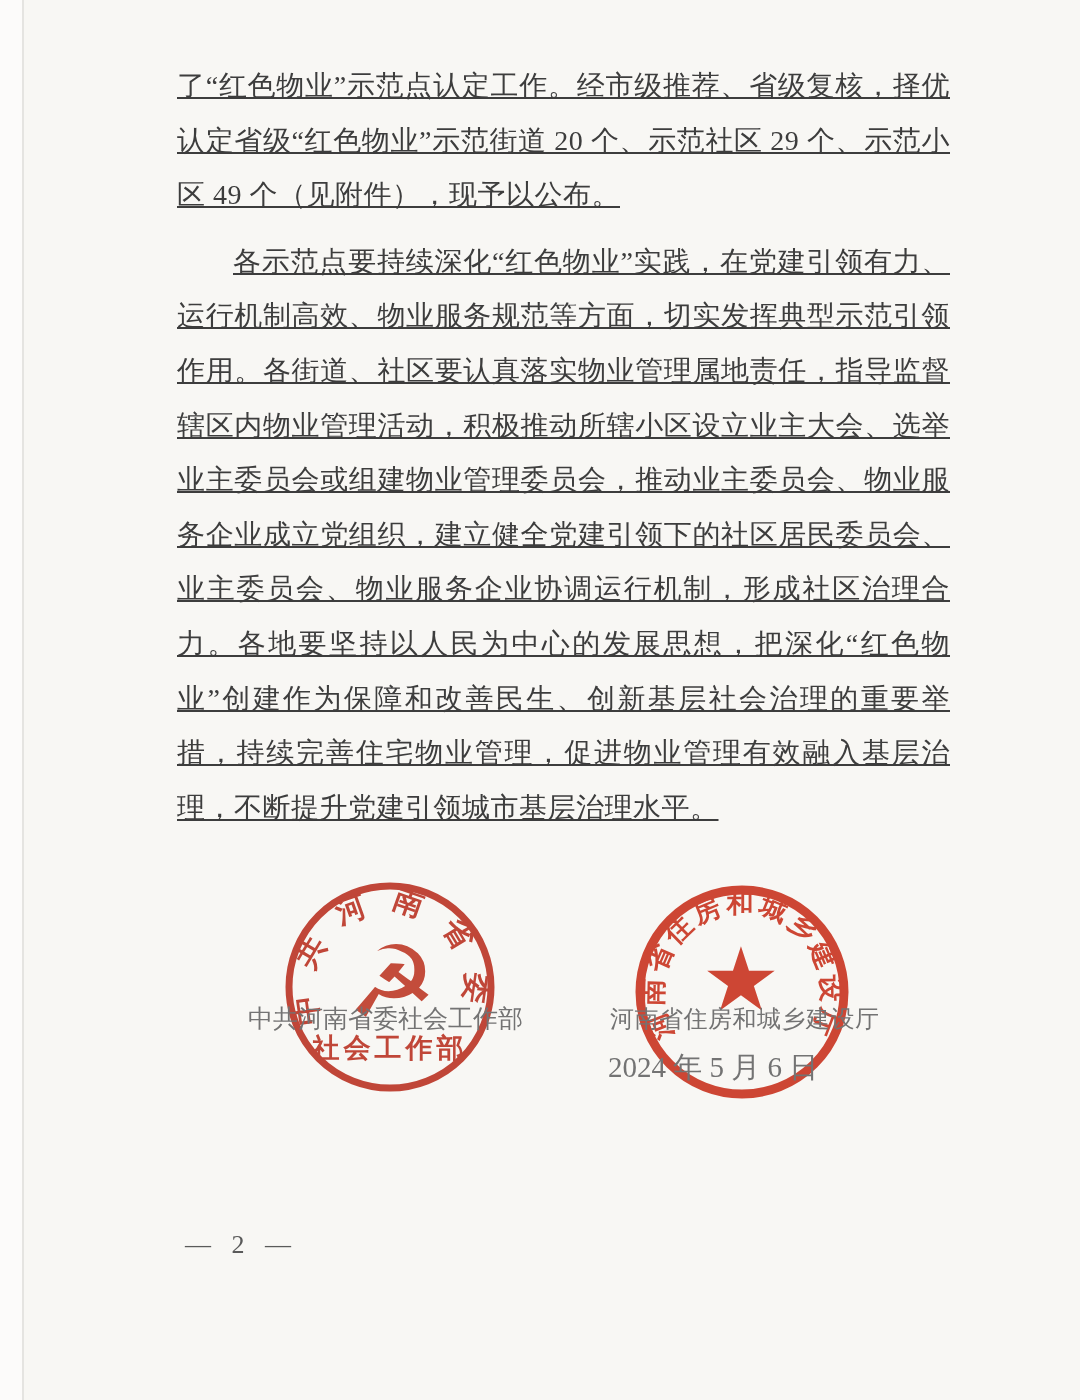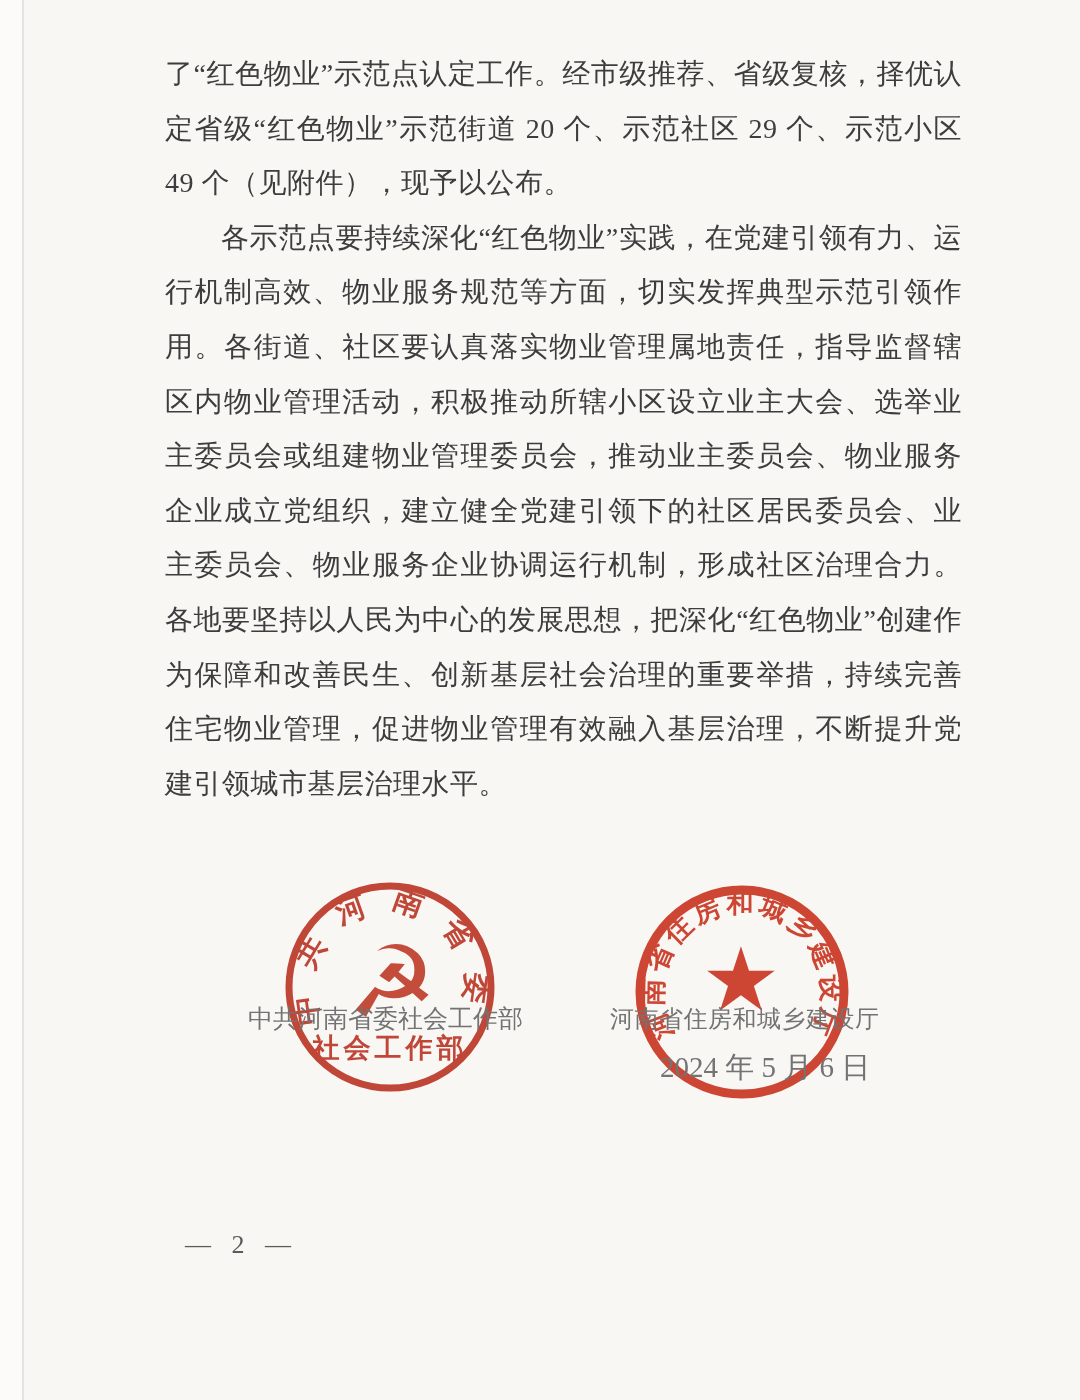--- a/index.html
+++ b/index.html
@@ -38,22 +38,23 @@
     left: 165px;
     top: 47px;
     width: 797px;
     font-size: 28px;
     line-height: 54.6px;
     letter-spacing: 0.5px;
     color: #3d3d3d;
     text-align: justify;
   }
   .body-text p {
-    margin: 0;
+    margin: 12px;
     padding: 0;
+    text-decoration: underline;
   }
   .para-indent {
     text-indent: 2em;
   }
   .attachment-line {
     text-indent: 2em;
     margin-top: 10px !important;
   }
   
   .seal {
@@ -126,21 +127,21 @@
     font-size: 25px;
   }
   .sig-right-org {
     left: 610px;
     top: 1003px;
     width: 272px;
     font-size: 24px;
     letter-spacing: 0.5px;
   }
   .sig-date {
-    left: 660px;
+    left: 608px;
     top: 1048px;
     width: 214px;
     font-size: 29px;
   }
   .page-number {
     position: absolute;
     left: 185px;
     top: 1230px;
     font-size: 26px;
     color: #5a5a5a;

